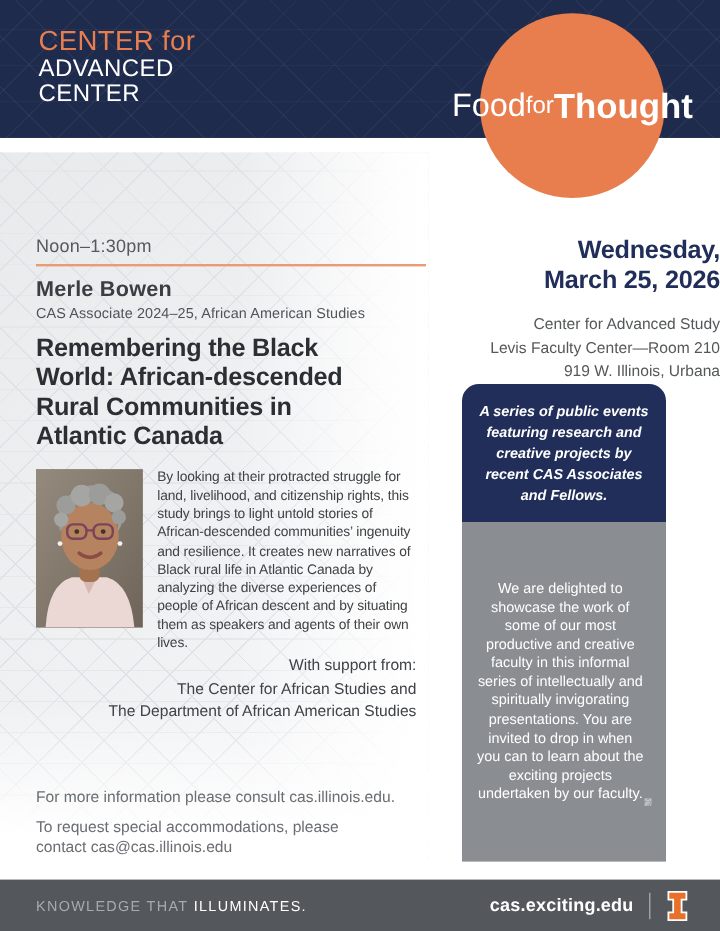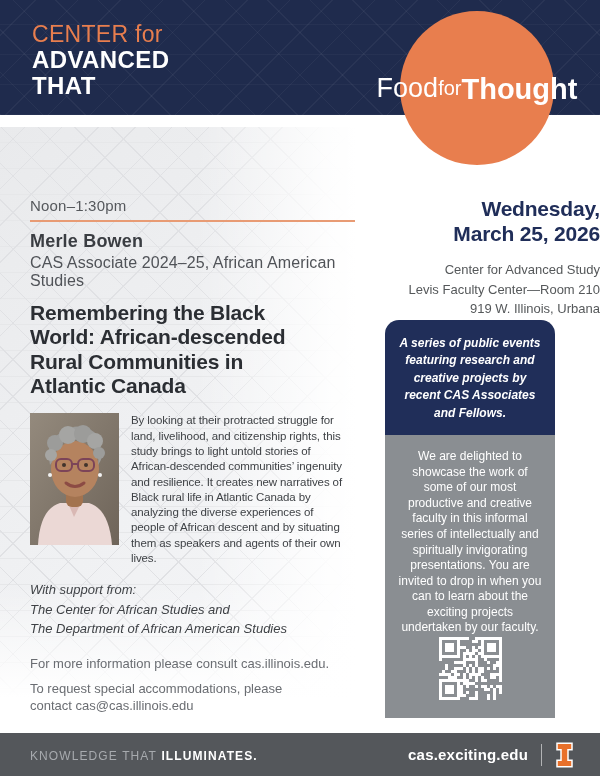--- a/index.html
+++ b/index.html
@@ -15,21 +15,21 @@
   .top-banner{
     position:absolute;left:0;top:0;width:600px;height:115px;
     background:
       repeating-linear-gradient(45deg, rgba(255,255,255,0.045) 0 1px, transparent 1px 30px),
       repeating-linear-gradient(-45deg, rgba(255,255,255,0.045) 0 1px, transparent 1px 30px),
       repeating-linear-gradient(0deg, rgba(255,255,255,0.03) 0 1px, transparent 1px 30px),
       var(--navy);
   }
   .brand{position:absolute;left:32px;top:22px;line-height:1.08;}
   .brand .b1{color:var(--orange);font-size:23px;font-weight:400;letter-spacing:.3px;}
-  .brand .b2{color:#fff;font-size:24px;font-weight:700;letter-spacing:.4px;}
+  .brand .b2{color:#fff;font-size:20px;font-weight:400;letter-spacing:.4px;}
 
   
   .fft-circle{
     position:absolute;left:400px;top:11px;width:154px;height:154px;border-radius:50%;
     background:var(--orange);z-index:3;display:flex;flex-direction:row;
     align-items:center;justify-content:center;text-align:center;color:#fff;line-height:1.12;
   }
   .fft-circle .f1{font-size:27px;font-weight:300;}
   .fft-circle .f2{font-size:20px;font-weight:300;}
   .fft-circle .f3{font-size:29px;font-weight:700;margin-top:2px;}
@@ -43,79 +43,79 @@
       repeating-linear-gradient(45deg, #e0e1e4 0 1px, transparent 1px 26px),
       repeating-linear-gradient(-45deg, #e0e1e4 0 1px, transparent 1px 26px),
       repeating-linear-gradient(0deg, #e6e7e9 0 1px, transparent 1px 26px),
       linear-gradient(135deg,#e9eaec 0%,#f2f3f5 70%,#f8f8fa 100%);
   }
   .left-inner{position:relative;padding:70px 10px 0 30px;width:100%;height:100%;}
 
   .time-label{font-size:15px;color:#55585C;letter-spacing:.2px;}
   .orange-rule{height:2px;background:var(--rule-orange);margin:6px 0 9px 0;width:325px;border:0;}
   .speaker-name{font-size:18px;font-weight:700;color:#3A3D42;letter-spacing:.2px;}
-  .speaker-title{font-size:16px;color:#505358;margin-top:2px;letter-spacing:.1px;}
+  .speaker-title{font-size:12px;color:#505358;margin-top:2px;letter-spacing:.1px;}
 
   .talk-title{
     margin-top:11px;font-size:21px;font-weight:700;color:#2B2E33;
     line-height:1.16;letter-spacing:-.2px;max-width:330px;
   }
 
   .bio-row{display:flex;margin-top:15px;gap:12px;}
   .photo-frame{width:89px;height:132px;flex:0 0 auto;overflow:hidden;background:#857a6e;}
   .photo-frame svg{display:block;}
   .abstract{font-size:11.5px;line-height:1.33;color:#3F4246;max-width:228px;letter-spacing:-.1px;}
 
-  .support{margin-top:14px;font-style:italic;font-size:13px;color:#3F4246;line-height:1.5;}
+  .support{font-size:13px;color:#3F4246;line-height:1.5;text-align:right;}
 
   .info{position:absolute;left:30px;top:528px;font-size:13px;color:#6A6D72;line-height:1.35;}
   .info .gap{display:block;height:7px;}
 
   
   .when-block{position:absolute;left:357px;top:196px;width:243px;text-align:right;}
   .date-line{color:var(--series-navy);font-size:21px;font-weight:700;line-height:1.2;letter-spacing:-.2px;}
   .venue{margin-top:14px;font-size:13px;color:#55585A;line-height:1.5;}
 
   .series-stack{
     position:absolute;left:385px;top:320px;width:170px;height:398px;
     display:flex;flex-direction:column;
   }
   .series-tagline{
     background:var(--series-navy);border-radius:14px 14px 0 0;
     color:#fff;font-style:italic;font-weight:700;font-size:12px;line-height:1.45;
     text-align:center;padding:15px 12px 13px 12px;
   }
   .series-desc-box{
-    background:var(--gray-box);flex:1;display:flex;flex-direction:column;align-items:center;
+    background:var(--gray-box);flex:1;display:flex;flex-direction:row;align-items:center;
     padding:14px 12px 14px 12px;
   }
   .series-desc{color:#fff;font-size:12px;line-height:1.3;text-align:center;max-width:178px;}
   .qr{margin-top:auto;margin-bottom:4px;}
 
   
   .footer-bar{
     position:absolute;left:0;top:733px;width:600px;height:43px;background:var(--footer-gray);
     display:flex;align-items:center;justify-content:space-between;padding:0 26px 0 30px;
   }
   .tagline .lt{color:#A7AAAE;font-size:12px;letter-spacing:1.1px;}
-  .tagline .bd{color:#fff;font-size:12px;font-weight:700;letter-spacing:1.1px;}
+  .tagline .bd{color:#fff;font-size:12px;font-weight:400;letter-spacing:1.1px;}
   .footer-right{display:flex;align-items:center;gap:13px;}
   .footer-url{color:#fff;font-size:15px;font-weight:700;letter-spacing:.2px;}
   .footer-divider{width:1px;height:22px;background:rgba(255,255,255,.55);}
 </style>
 </head>
 <body>
 
 <div class="page">
 
   <div class="top-banner">
     <div class="brand">
       <div class="b1">CENTER for</div>
       <div class="b2">ADVANCED</div>
-      <div class="b2">THAT</div>
+      <div class="b2">CENTER</div>
     </div>
   </div>
 
   <div class="fft-circle">
     <div class="f1">Food</div>
     <div class="f2">for</div>
     <div class="f3">Thought</div>
   </div>
 
   <div class="left-panel">

